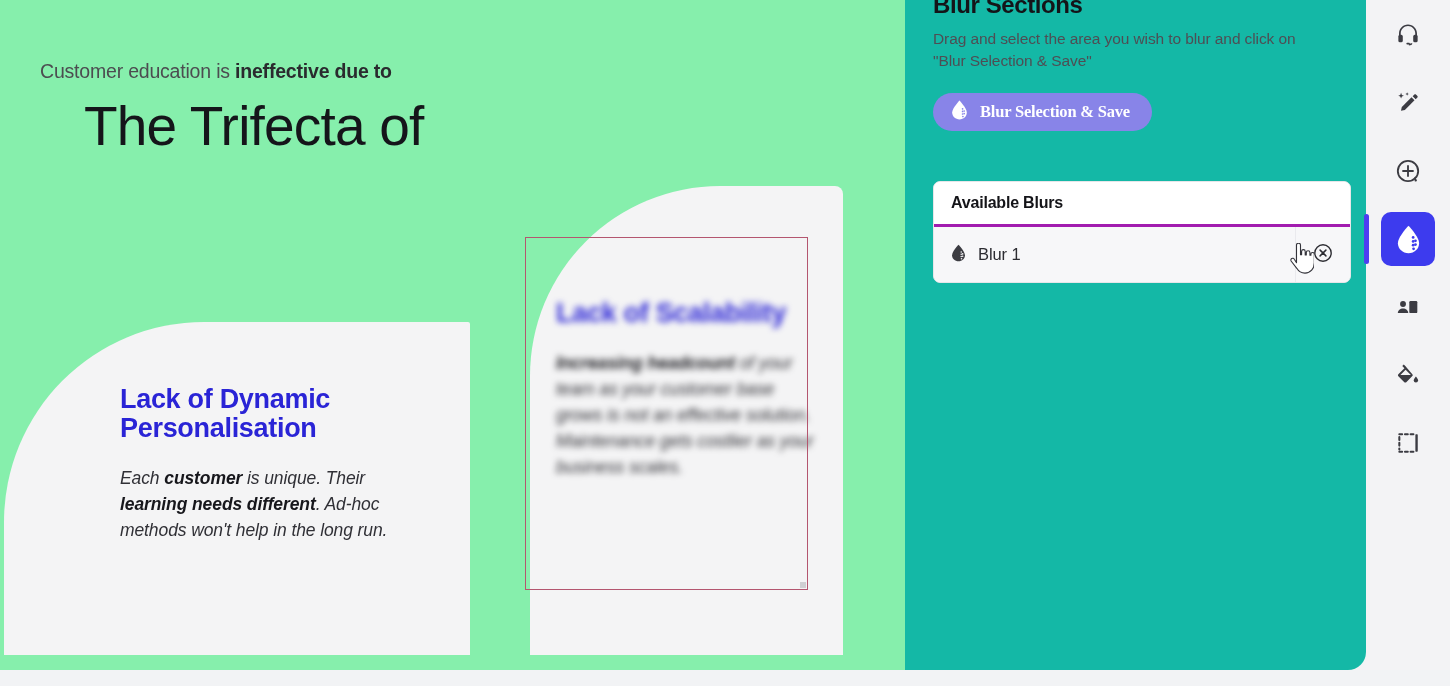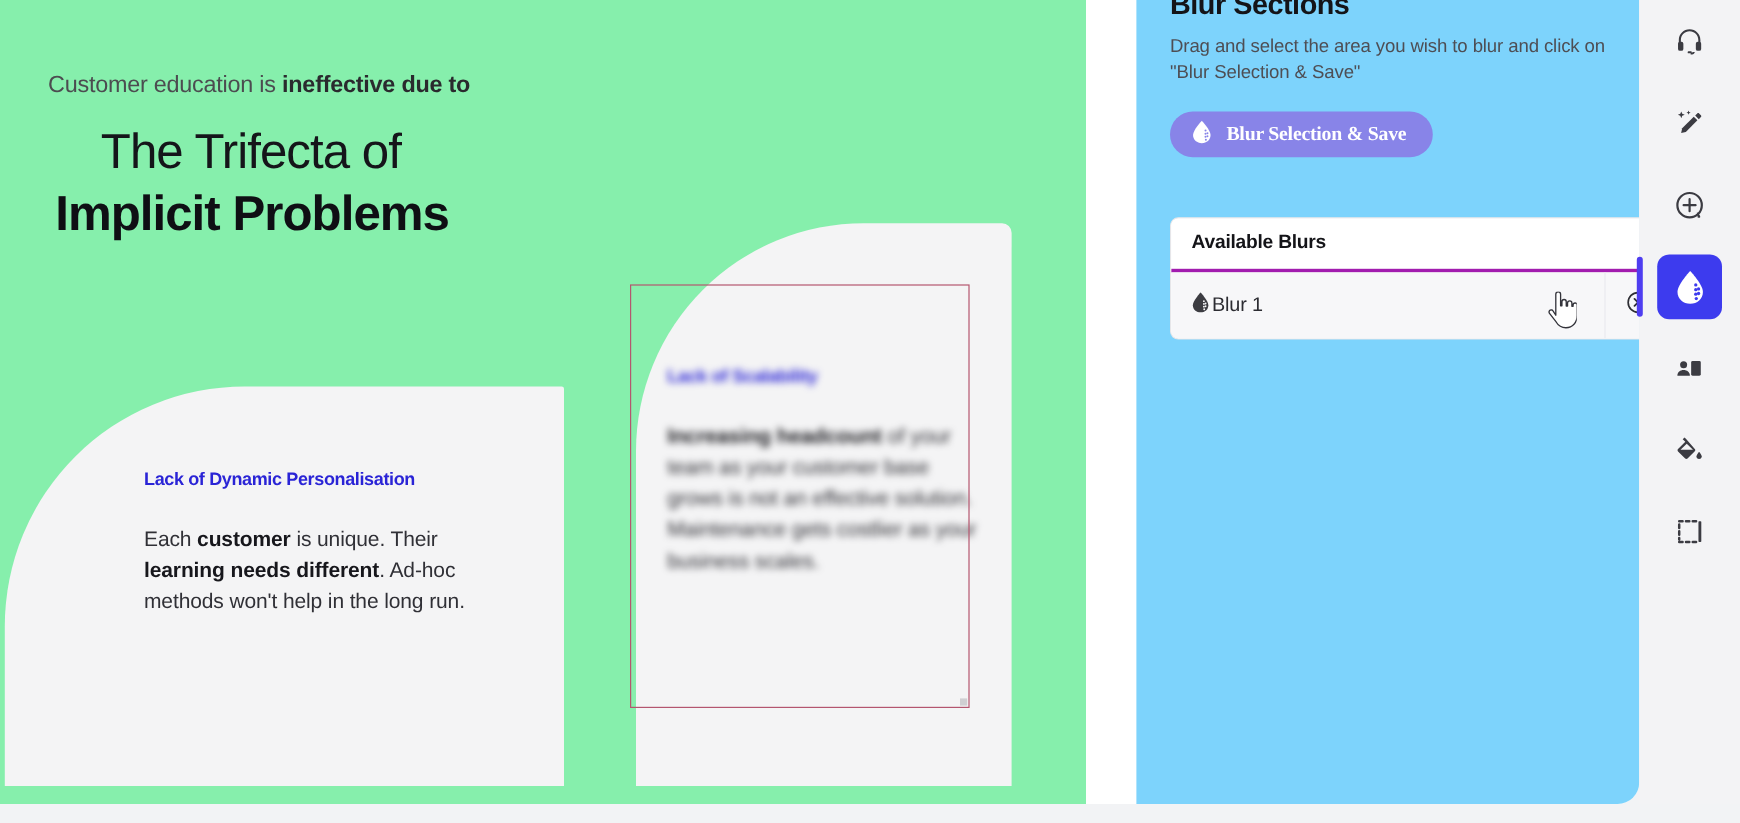--- a/index.html
+++ b/index.html
@@ -52,21 +52,21 @@
     font-size: 19.5px;
     line-height: 26px;
     color: #4c4c50;
     letter-spacing: -0.2px;
     white-space: nowrap;
   }
   .kicker b { color: #2a2a2e; font-weight: 700; }
 
   .title-line1 {
     margin-top: 16px;
-    font-size: 41px;
+    font-size: 55px;
     line-height: 52px;
     font-weight: 300;
     color: #15151a;
     letter-spacing: -0.8px;
     padding-left: 44px;
   }
   .title-line2 {
     font-size: 41px;
     line-height: 52px;
     font-weight: 700;
@@ -98,33 +98,34 @@
     border-top-left-radius: 190px;
     border-top-right-radius: 8px;
   }
 
   .card-inner { position: absolute; }
 
   .card-a .card-inner { left: 116px; top: 63px; width: 310px; }
   .card-b .card-inner { left: 26px; top: 113px; width: 268px; }
 
   .card-title {
-    font-size: 15px;
+    font-size: 27px;
     line-height: 29px;
     font-weight: 700;
     color: #2a24d6;
     letter-spacing: -0.3px;
   }
 
   .card-body {
     margin-top: 22px;
     font-size: 17.5px;
     line-height: 26px;
     color: #303036;
     letter-spacing: -0.1px;
+    font-style: italic;
   }
   .card-body b { font-weight: 700; color: #17171c; }
 
   
   .blurred-content {
     filter: blur(3.1px);
   }
 
   
   .selection-rect {
@@ -140,25 +141,25 @@
   .selection-handle {
     position: absolute;
     right: 1px; bottom: 1px;
     width: 6px; height: 6px;
     background: #cfcfd2;
   }
 
   
   .panel {
     position: absolute;
-    left: 947px;
+    left: 905px;
     top: 0;
     width: 461px;
     height: 670px;
-    background: #7dd3fc;
+    background: #14b8a6;
     padding: 0 28px;
   }
 
   .panel-title {
     margin-top: -10px;
     font-size: 24px;
     line-height: 30px;
     font-weight: 700;
     color: #141418;
     letter-spacing: -0.4px;
@@ -218,21 +219,21 @@
   .blur-row {
     display: flex;
     align-items: stretch;
     height: 55px;
     background: #f7f7f9;
   }
   .blur-row-main {
     flex: 1;
     display: flex;
     align-items: center;
-    gap: 2px;
+    gap: 12px;
     padding: 0 17px;
   }
   .blur-row-name {
     font-size: 16.5px;
     color: #2c2c32;
     letter-spacing: -0.1px;
   }
   .blur-row-action {
     width: 55px;
     display: flex;
@@ -297,21 +298,20 @@
 
 <div id="app">
 
   <div class="workspace">
 
     <div class="slide-canvas">
 
       <div class="slide-heading">
         <div class="kicker"><span>Customer education is </span><b>ineffective due to</b></div>
         <div class="title-line1">The Trifecta of</div>
-        <div class="title-line2">Implicit Problems</div>
       </div>
 
       <div class="card card-a">
         <div class="card-inner">
           <div class="card-title">Lack of Dynamic Personalisation</div>
           <div class="card-body">Each <b>customer</b> is unique. Their <b>learning needs different</b>. Ad-hoc methods won't help in the long run.</div>
         </div>
       </div>
 
       <div class="card card-b">

